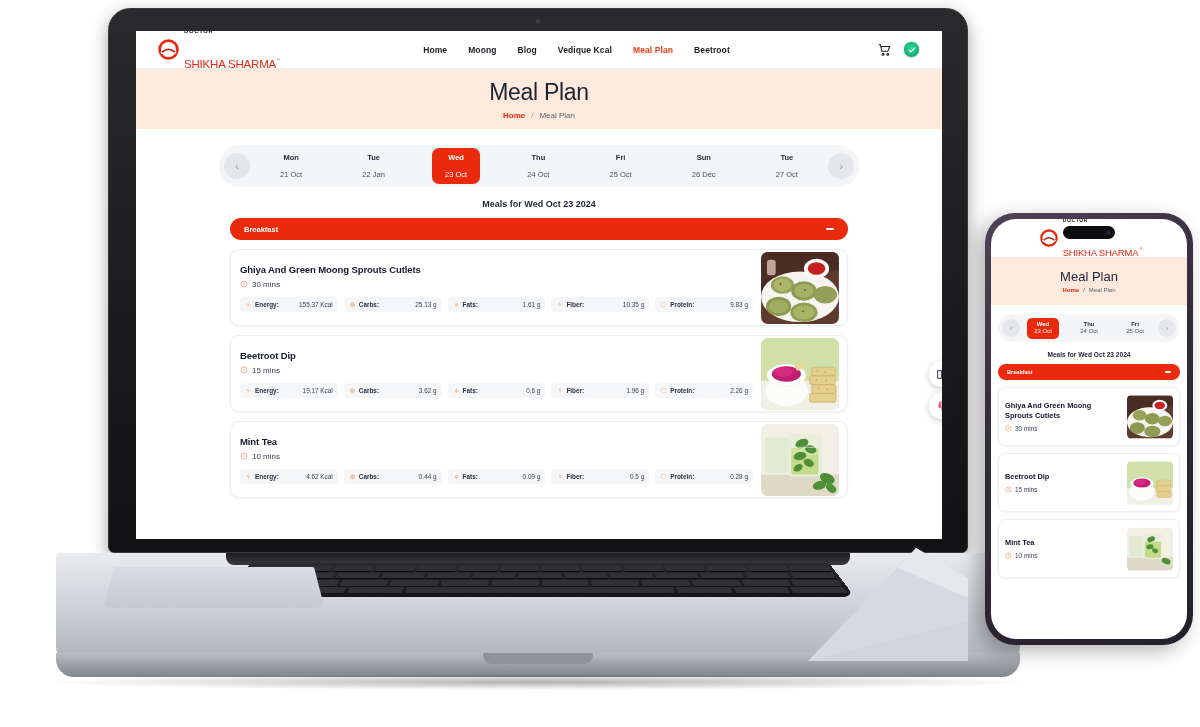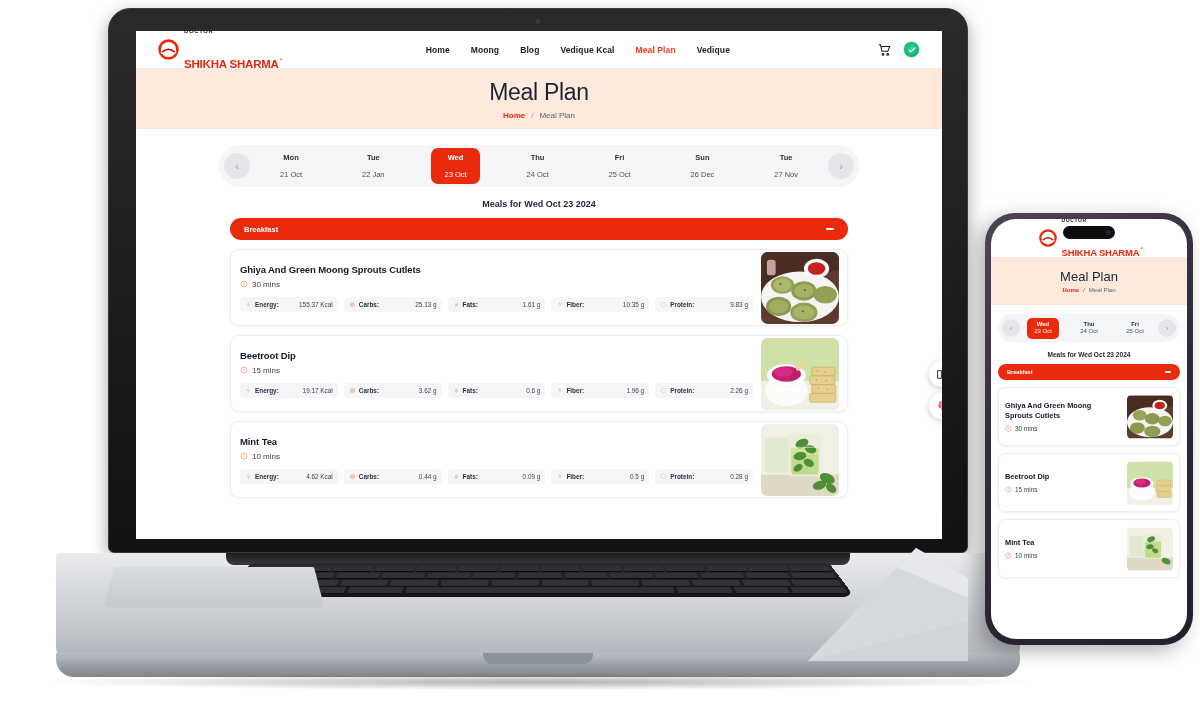--- a/index.html
+++ b/index.html
@@ -85,21 +85,21 @@
     padding: 0 22px; background: #fff; border-bottom: 1px solid #f0f0f0;
   }
   .logo { display: flex; align-items: center; gap: 5px; }
   .logo-mark { width: 21px; height: 21px; flex: none; }
   .logo-text { line-height: 1; }
   .logo-doctor {
     font-size: 6px; font-weight: 700; color: #1a1a1a; letter-spacing: .6px;
     display: block;
   }
   .logo-name {
-    font-size: 11.5px; font-weight: 700; color: #e8260c; letter-spacing: -.2px;
+    font-size: 11.5px; font-weight: 400; color: #e8260c; letter-spacing: -.2px;
     display: block; position: relative; margin-top: 25px;
   }
   .logo-name::after {
     content: "®"; font-size: 4px; position: absolute; top: -1px; margin-left: 1px;
   }
   .nav-links {
     flex: 1; display: flex; justify-content: center; gap: 21px;
   }
   .nav-links a {
     font-size: 8.5px; font-weight: 700; color: #1c1c22; text-decoration: none;
@@ -302,21 +302,21 @@
                 <span class="logo-name">SHIKHA SHARMA</span>
               </span>
             </div>
 
             <div class="nav-links">
               <a href="#">Home</a>
               <a href="#">Moong</a>
               <a href="#">Blog</a>
               <a href="#">Vedique Kcal</a>
               <a href="#" class="active">Meal Plan</a>
-              <a href="#">Vedique</a>
+              <a href="#">Beetroot</a>
             </div>
 
             <div class="nav-right">
               <svg class="cart-icon" viewBox="0 0 24 24" fill="none" stroke="#1c1c22" stroke-width="1.8">
                 <path d="M2 3h3l2.6 11.2h10.2L21 6H6"></path>
                 <circle cx="9.5" cy="19.5" r="1.6"></circle>
                 <circle cx="17.5" cy="19.5" r="1.6"></circle>
               </svg>
               <div class="avatar">
                 <svg viewBox="0 0 24 24" width="10" height="10">
@@ -359,21 +359,21 @@
                 <div class="wk-day">
                   <div class="dn">Fri</div>
                   <div class="dd">25 Oct</div>
                 </div>
                 <div class="wk-day">
                   <div class="dn">Sun</div>
                   <div class="dd">26 Dec</div>
                 </div>
                 <div class="wk-day">
                   <div class="dn">Tue</div>
-                  <div class="dd">27 Nov</div>
+                  <div class="dd">27 Oct</div>
                 </div>
               </div>
               <div class="wk-arrow">›</div>
             </div>
 
             <div class="meals-title">Meals for Wed Oct 23 2024</div>
 
             <div class="accordion">
               <span class="lbl">Breakfast</span>
               <span class="minus"></span>

